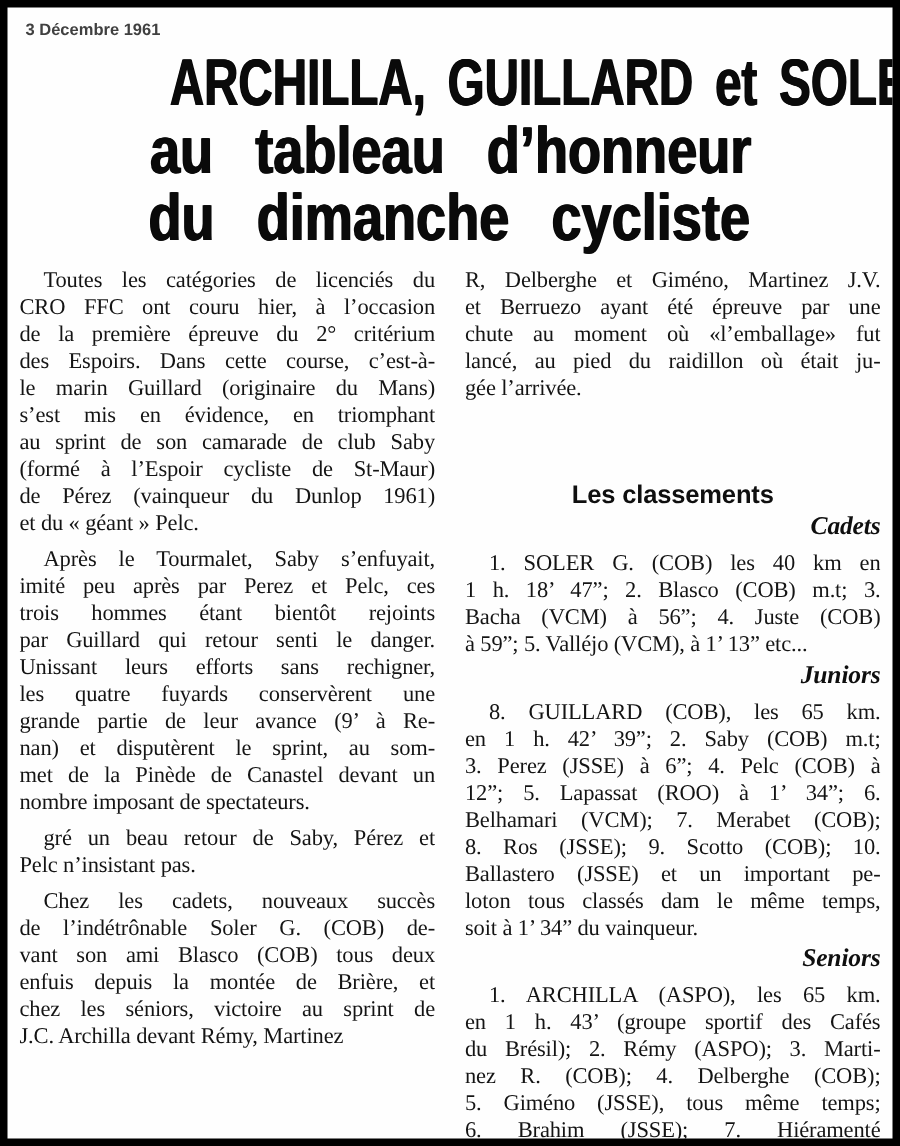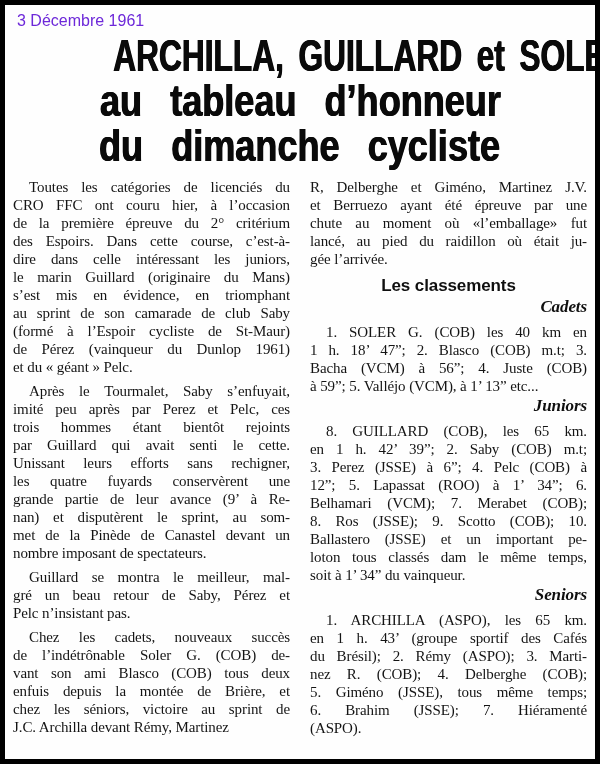--- a/index.html
+++ b/index.html
@@ -13,24 +13,24 @@
     width: 600px;
     height: 764px;
     border: 5px solid #000000;
     background: #fefefe;
     color: #141414;
     padding: 7px 8px 4px 8px;
     overflow: hidden;
   }
   .dateline {
     font-family: "Liberation Sans", sans-serif;
-    font-weight: normal;
-    font-size: 16px;
+    font-weight: bold;
+    font-size: 11px;
     line-height: 17px;
-    color: #6d28d9;
+    color: #404040;
     padding-left: 4px;
   }
   .headline {
     text-align: center;
     margin-top: 4px;
     margin-bottom: 8px;
   }
   .headline .hline {
     display: block;
     font-family: "Liberation Sans", sans-serif;
@@ -73,20 +73,21 @@
   }
   .para.indent .line:first-child { text-indent: 16px; }
   .h-sans {
     font-family: "Liberation Sans", sans-serif;
     font-weight: bold;
     font-size: 17px;
     line-height: 20px;
     text-align: center;
     padding-top: 8px;
     color: #0f0f0f;
+    margin-top: 44px;
   }
   .h-italic {
     font-family: "Liberation Serif", serif;
     font-weight: bold;
     font-style: italic;
     font-size: 17px;
     line-height: 20px;
     text-align: right;
     padding-top: 1px;
     color: #0f0f0f;
@@ -104,42 +105,40 @@
       <div class="hline h3"><span>du dimanche cycliste</span></div>
     </div>
 
   <div class="columns">
     <div class="col">
         <div class="para indent">
           <div class="line">Toutes les catégories de licenciés du</div>
           <div class="line">CRO FFC ont couru hier, à l’occasion</div>
           <div class="line">de la première épreuve du 2° critérium</div>
           <div class="line">des Espoirs. Dans cette course, c’est-à-</div>
-          <div class="line">dire dans celle intéressant les juniors,</div>
           <div class="line">le marin Guillard (originaire du Mans)</div>
           <div class="line">s’est mis en évidence, en triomphant</div>
           <div class="line">au sprint de son camarade de club Saby</div>
           <div class="line">(formé à l’Espoir cycliste de St-Maur)</div>
           <div class="line">de Pérez (vainqueur du Dunlop 1961)</div>
           <div class="line last">et du « géant » Pelc.</div>
         </div>
         <div class="para indent">
           <div class="line">Après le Tourmalet, Saby s’enfuyait,</div>
           <div class="line">imité peu après par Perez et Pelc, ces</div>
           <div class="line">trois hommes étant bientôt rejoints</div>
-          <div class="line">par Guillard qui avait senti le cette.</div>
+          <div class="line">par Guillard qui retour senti le danger.</div>
           <div class="line">Unissant leurs efforts sans rechigner,</div>
           <div class="line">les quatre fuyards conservèrent une</div>
           <div class="line">grande partie de leur avance (9’ à Re-</div>
           <div class="line">nan) et disputèrent le sprint, au som-</div>
           <div class="line">met de la Pinède de Canastel devant un</div>
           <div class="line last">nombre imposant de spectateurs.</div>
         </div>
         <div class="para indent">
-          <div class="line">Guillard se montra le meilleur, mal-</div>
           <div class="line">gré un beau retour de Saby, Pérez et</div>
           <div class="line last">Pelc n’insistant pas.</div>
         </div>
         <div class="para indent">
           <div class="line">Chez les cadets, nouveaux succès</div>
           <div class="line">de l’indétrônable Soler G. (COB) de-</div>
           <div class="line">vant son ami Blasco (COB) tous deux</div>
           <div class="line">enfuis depuis la montée de Brière, et</div>
           <div class="line">chez les séniors, victoire au sprint de</div>
           <div class="line last">J.C. Archilla devant Rémy, Martinez</div>

